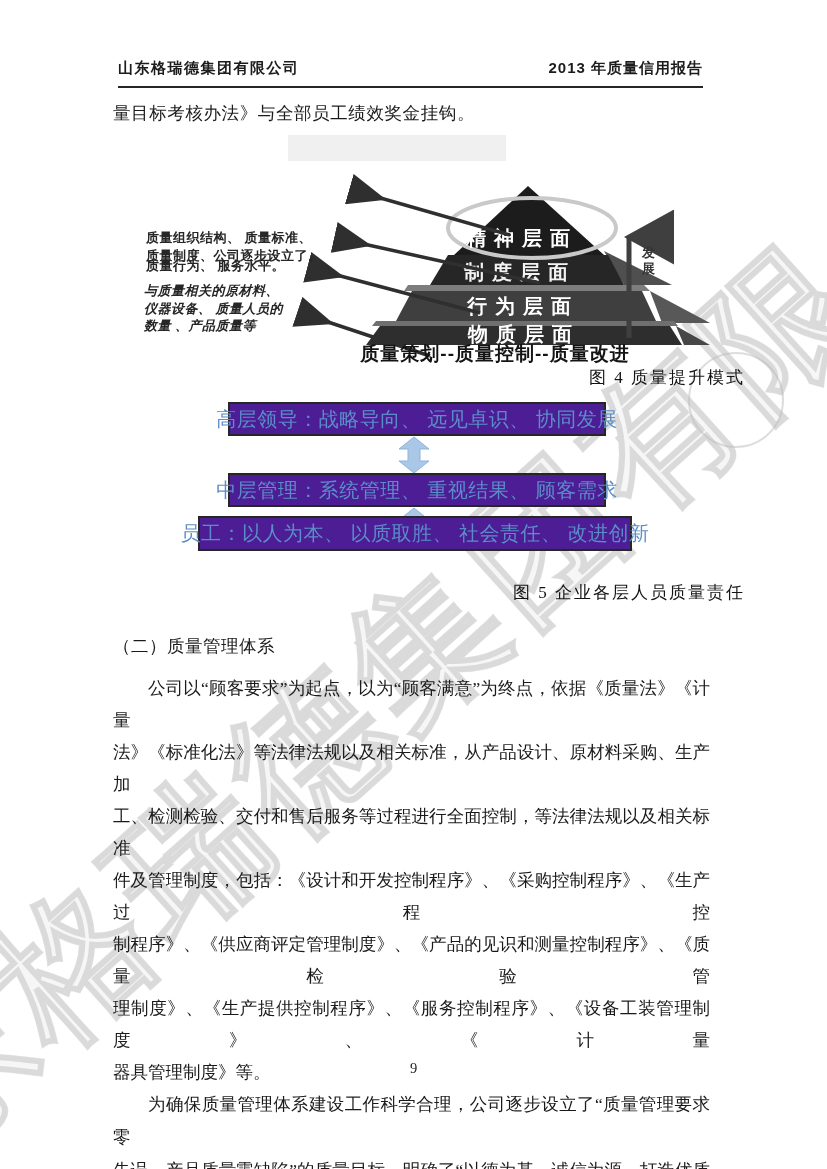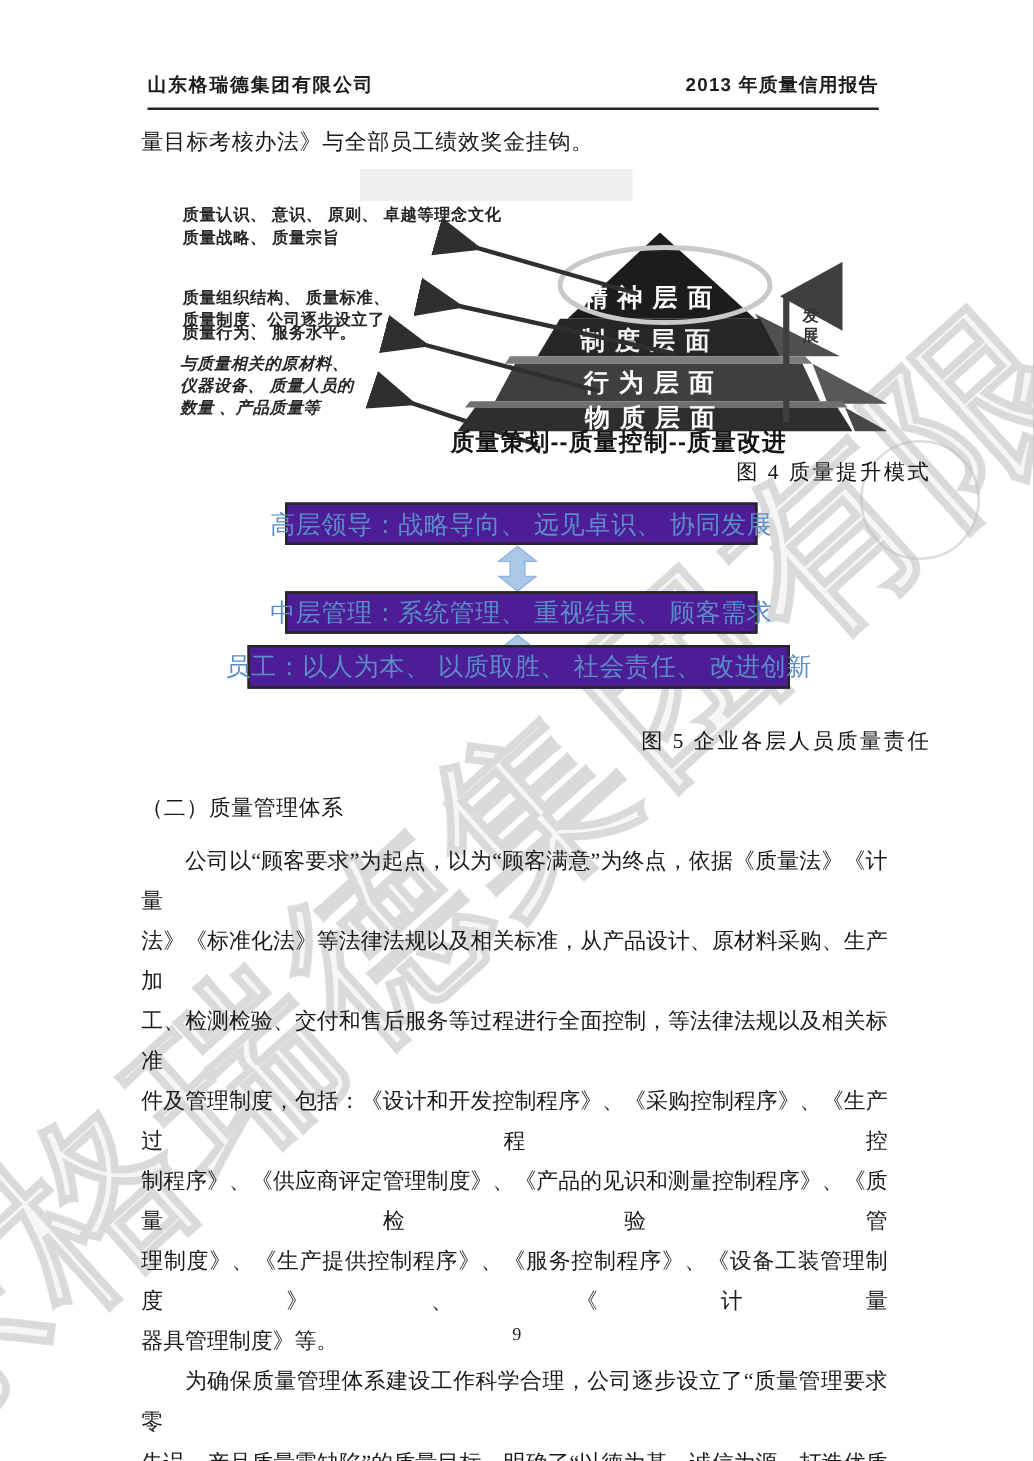--- a/index.html
+++ b/index.html
@@ -100,24 +100,20 @@
       <line x1="422" y1="150" x2="223" y2="106" stroke="#2f2f2f" stroke-width="3.5" marker-end="url(#ah)"></line>
       <line x1="362" y1="180" x2="196" y2="136" stroke="#2f2f2f" stroke-width="3.5" marker-end="url(#ah)"></line>
       <line x1="312" y1="223" x2="186" y2="181" stroke="#2f2f2f" stroke-width="3.5" marker-end="url(#ah)"></line>
 
       <line x1="511" y1="205" x2="511" y2="104" stroke="#3f3f3f" stroke-width="5" marker-end="url(#ahUp)"></line>
       <text x="524" y="124" fill="#333333" font-size="13" font-weight="bold" font-family="Liberation Sans, sans-serif">发</text>
       <text x="524" y="140" fill="#333333" font-size="13" font-weight="bold" font-family="Liberation Sans, sans-serif">展</text>
 
       <text x="377" y="227" text-anchor="middle" fill="#141414" font-size="19" font-weight="bold" letter-spacing="1" font-family="Liberation Sans, sans-serif">质量策划--质量控制--质量改进</text>
     </svg>
-    <div class="f4lab f4lab1">
-      <div>质量认识、 意识、 原则、 卓越等理念文化</div>
-      <div>质量战略、 质量宗旨</div>
-    </div>
     <div class="f4lab f4lab2">
       <div>质量组织结构、 质量标准、</div>
       <div>质量制度、公司逐步设立了。</div>
     </div>
     <div class="f4lab f4lab3">
       <div>质量行为、 服务水平。</div>
     </div>
     <div class="f4lab f4lab4">
       <div>与质量相关的原材料、</div>
       <div>仪器设备、 质量人员的</div>

